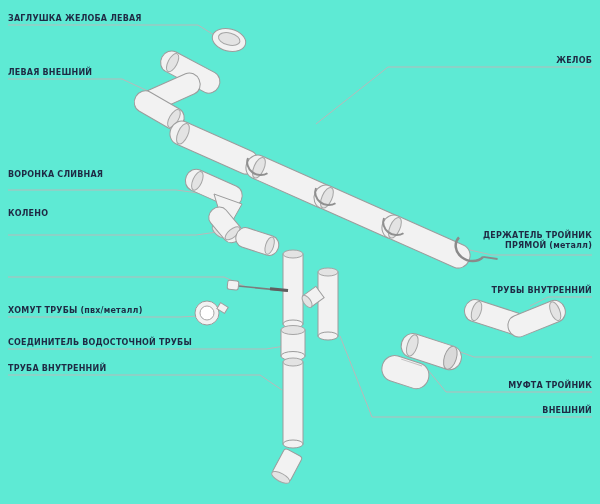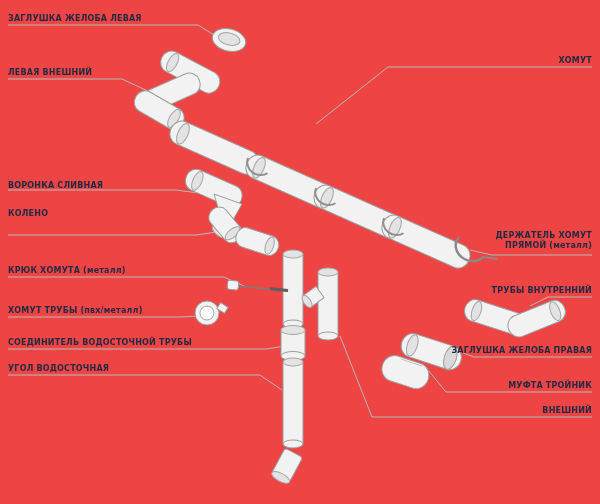--- a/index.html
+++ b/index.html
@@ -1,18 +1,18 @@
 <!DOCTYPE html>
 <html><head>
 <meta charset="utf-8">
 <style>
   * { margin:0; padding:0; box-sizing:border-box; }
   html,body { width:600px; height:504px; background:#ffffff; overflow:hidden;
               font-family:"DejaVu Sans", "Liberation Sans", sans-serif; }
-  .stage { position:relative; width:600px; height:504px; background:#ef4444; }
+  .stage { position:relative; width:600px; height:504px; background:#5eead4; }
   svg.scene { position:absolute; left:0; top:0; }
   .part  { fill:#f2f2f2; stroke:#9c9c9c; stroke-width:1; }
   .open  { fill:#e3e3e3; stroke:#a5a5a5; stroke-width:1; }
   .capend{ fill:#d9d9d9; stroke:#9c9c9c; stroke-width:1; }
   .lbl { position:absolute; font-size:8px; font-weight:700; color:#1f2a44;
          letter-spacing:0.2px; line-height:1.3; white-space:nowrap; }
   .lbl.right { text-align:right; }
   .lbl.wrap  { white-space:normal; }
 </style>
 </head>
@@ -176,27 +176,25 @@
       <g transform="translate(398,356) rotate(18)">
         <path class="part" d="M0,0 h24 a12,13 0 0 1 0,26 h-24 a12,13 0 0 1 0,-26 z"></path>
         <path d="M4,2 h22" stroke="#c0c0c0" fill="none"></path>
       </g>
 
     </g>
   </svg>
 
   <div class="lbl" style="left:8px; top:14px">ЗАГЛУШКА ЖЕЛОБА ЛЕВАЯ</div>
   <div class="lbl" style="left:8px; top:68px">ЛЕВАЯ ВНЕШНИЙ</div>
-  <div class="lbl" style="left:8px; top:181px">ВОРОНКА СЛИВНАЯ</div>
+  <div class="lbl" style="left:8px; top:170px">ВОРОНКА СЛИВНАЯ</div>
   <div class="lbl" style="left:8px; top:209px">КОЛЕНО</div>
-  <div class="lbl" style="left:8px; top:266px">КРЮК ХОМУТА (металл)</div>
   <div class="lbl" style="left:8px; top:306px">ХОМУТ ТРУБЫ (пвх/металл)</div>
   <div class="lbl" style="left:8px; top:338px">СОЕДИНИТЕЛЬ ВОДОСТОЧНОЙ ТРУБЫ</div>
-  <div class="lbl" style="left:8px; top:364px">УГОЛ ВОДОСТОЧНАЯ</div>
-
-  <div class="lbl right" style="right:8px; top:56px">ХОМУТ</div>
-  <div class="lbl right wrap" style="right:8px; top:231px; width:136px">ДЕРЖАТЕЛЬ ХОМУТ ПРЯМОЙ (металл)</div>
+  <div class="lbl" style="left:8px; top:364px">ТРУБА ВНУТРЕННИЙ</div>
+
+  <div class="lbl right" style="right:8px; top:56px">ЖЕЛОБ</div>
+  <div class="lbl right wrap" style="right:8px; top:231px; width:136px">ДЕРЖАТЕЛЬ ТРОЙНИК ПРЯМОЙ (металл)</div>
   <div class="lbl right" style="right:8px; top:286px">ТРУБЫ ВНУТРЕННИЙ</div>
-  <div class="lbl right" style="right:8px; top:346px">ЗАГЛУШКА ЖЕЛОБА ПРАВАЯ</div>
   <div class="lbl right" style="right:8px; top:381px">МУФТА ТРОЙНИК</div>
   <div class="lbl right" style="right:8px; top:406px">ВНЕШНИЙ</div>
 
 </div>
 
 </body></html>

